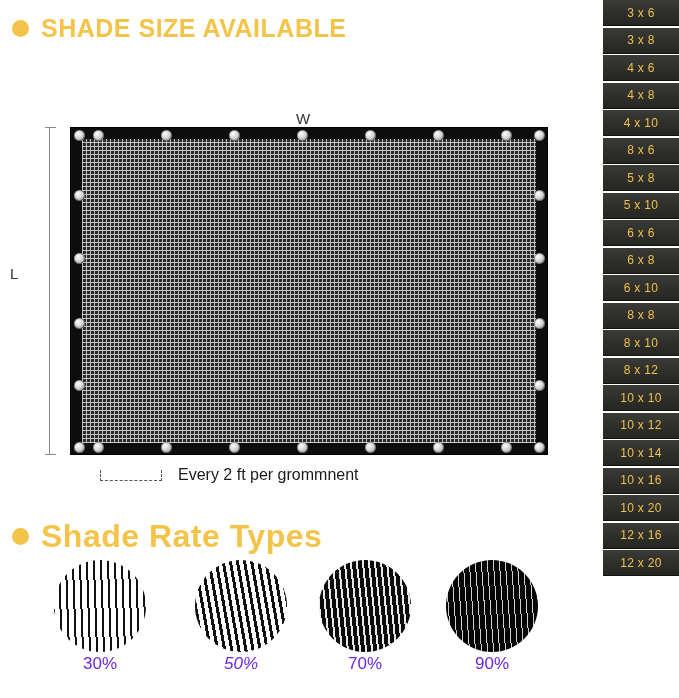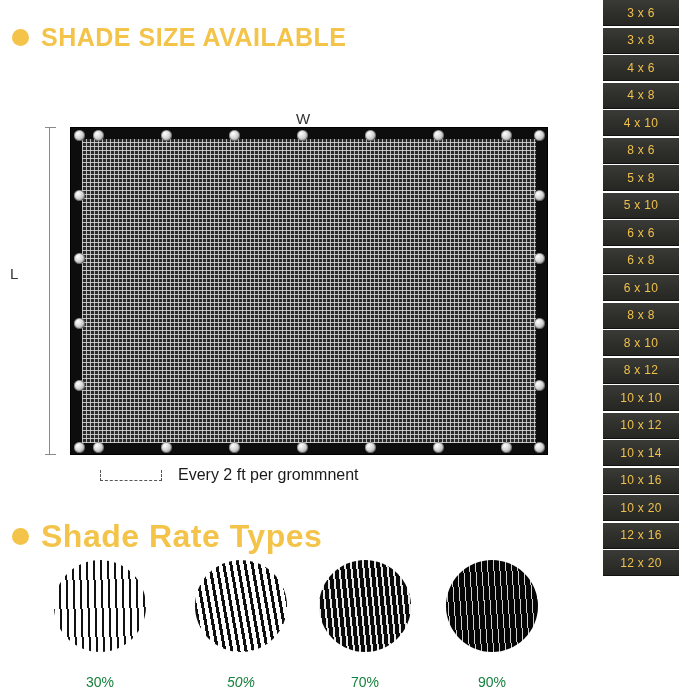--- a/index.html
+++ b/index.html
@@ -44,21 +44,21 @@
   }
   .section-title .title-text {
     color: #f3c449;
     font-weight: bold;
     letter-spacing: 0.5px;
   }
 
   #shade-size-title {
     position: absolute;
     left: 12px;
-    top: 23px;
+    top: 14px;
     align-items: center;
   }
   #shade-size-title .title-text {
     font-size: 25px;
   }
 
   #shade-rate-title {
     position: absolute;
     left: 12px;
     top: 518px;
@@ -225,23 +225,23 @@
       repeating-linear-gradient(84deg, #0a0a0a 0px, #0a0a0a 4px, #e8e8e8 4px, #e8e8e8 6px),
       repeating-linear-gradient(174deg, #0a0a0a 0px, #0a0a0a 3px, rgba(255,255,255,0.15) 3px, rgba(255,255,255,0.15) 6px);
   }
   .rate-90 {
     background-color: #1c1c1c;
     background-image:
       repeating-linear-gradient(86deg, #050505 0px, #050505 5px, #cfcfcf 5px, #cfcfcf 6px),
       repeating-linear-gradient(176deg, #060606 0px, #060606 5px, rgba(255,255,255,0.12) 5px, rgba(255,255,255,0.12) 6px);
   }
   .rate-label {
-    margin-top: 22px;
-    font-size: 14px;
-    color: #15803d;
+    margin-top: 2px;
+    font-size: 17px;
+    color: #6d28d9;
   }
 
   
   .size-list {
     position: absolute;
     right: 0;
     top: 0;
     width: 79px;
     height: 698px;
   }

